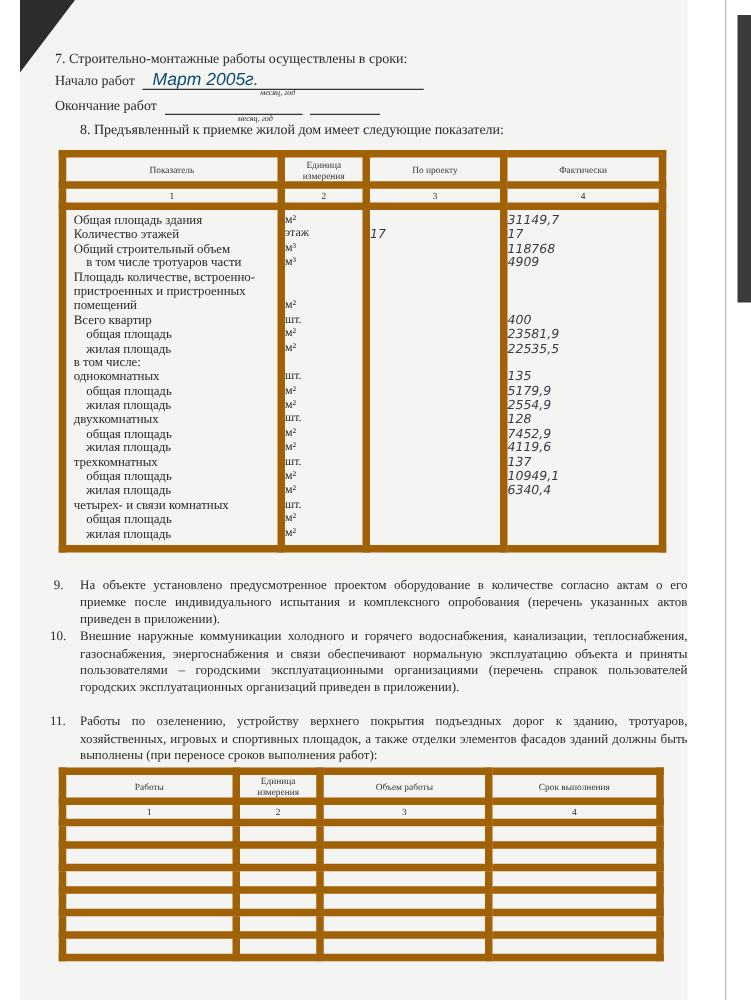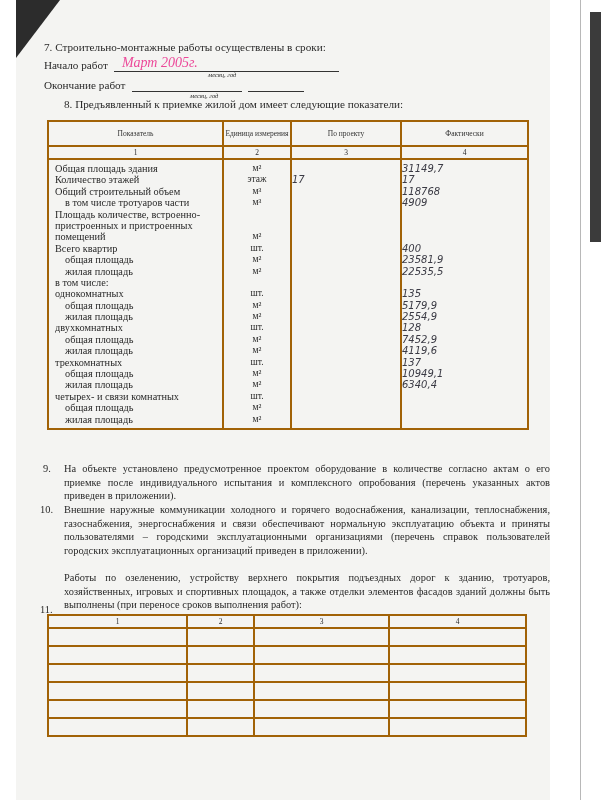--- a/index.html
+++ b/index.html
@@ -6,32 +6,32 @@
   body { width:601px; height:800px; background:#ffffff; position:relative; overflow:hidden;
          font-family:"Liberation Serif","DejaVu Serif",serif; color:#2a2a2a; }
   .page { position:absolute; left:16px; top:0; width:534px; height:800px; background:#f4f4f2; }
   .corner { position:absolute; left:16px; top:0; width:0; height:0;
             border-top:58px solid #2c2c2c; border-right:44px solid transparent; }
   .right-edge { position:absolute; left:582px; top:12px; width:19px; height:788px; background:#ffffff; }
   .right-dark { position:absolute; left:590px; top:12px; width:11px; height:230px; background:#3b3b3b; }
   .fold { position:absolute; left:580px; top:0; width:1px; height:800px; background:#b8b8b8; }
 
   .t { position:absolute; font-size:11.2px; white-space:nowrap; }
-  .hand { font-family:Liberation Serif, serif; font-style:italic; color:#ec4899; }
+  .hand { font-family:Liberation Sans, sans-serif; font-style:italic; color:#0c4a6e; }
   .uline { position:absolute; height:1px; background:#333; }
   .small { font-size:6.5px; font-style:italic; position:absolute; }
 
   table.grid { position:absolute; border-collapse:collapse; table-layout:fixed; }
-  table.grid td { border:2px solid #a16207; padding:0; vertical-align:middle; }
+  table.grid td { border:6px solid #a16207; padding:0; vertical-align:middle; }
   .hdr { font-size:7.5px; text-align:center; line-height:9px; color:#333; }
   .num { font-size:7.5px; text-align:center; height:11px; }
   .c1 div, .c2 div, .c3 div, .c4 div { height:11.4px; line-height:11.4px; font-size:10.3px; }
   .c1 div { padding-left:6px; }
   .c1 .ind { padding-left:16px; }
-  .c2 div { text-align:center; font-size:9.5px; }
+  .c2 div { text-align:left; font-size:9.5px; }
   .c3 div, .c4 div { }
   .c4 div { font-family:"DejaVu Sans",sans-serif; font-style:italic; font-size:10px; color:#3a3a44; }
   .c3 div { font-family:"DejaVu Sans",sans-serif; font-style:italic; font-size:10px; color:#3a3a44; }
 
   .para { position:absolute; left:44px; width:506px; font-size:10.4px; line-height:13.6px; text-align:justify; }
   .para .n { position:absolute; left:-1px; top:0; }
   .para .body { margin-left:20px; }
 </style>
 </head>
 <body>
@@ -182,32 +182,38 @@
   <span class="n">9.</span>
   <div class="body">На объекте установлено предусмотренное проектом оборудование в количестве согласно актам о его приемке после индивидуального испытания и комплексного опробования (перечень указанных актов приведен в приложении).</div>
 </div>
 
 <div class="para" style="top:503px;">
   <span class="n" style="left:-4px;">10.</span>
   <div class="body">Внешние наружные коммуникации холодного и горячего водоснабжения, канализации, теплоснабжения, газоснабжения, энергоснабжения и связи обеспечивают нормальную эксплуатацию объекта и приняты пользователями – городскими эксплуатационными организациями (перечень справок пользователей  городских эксплуатационных организаций приведен в приложении).</div>
 </div>
 
 <div class="para" style="top:571px;">
-  <span class="n" style="left:-4px;margin-top:32px;">11.</span>
+  <span class="n" style="left:-4px;">11.</span>
   <div class="body">Работы по озеленению, устройству верхнего покрытия подъездных дорог к зданию, тротуаров, хозяйственных, игровых и спортивных площадок, а также отделки элементов фасадов зданий должны быть выполнены (при переносе сроков выполнения работ):</div>
 </div>
 
 <table class="grid" style="left:47px;top:614px;width:478px;">
   <colgroup>
       <col style="width:139px">
       <col style="width:67px">
       <col style="width:135px">
       <col style="width:137px">
     </colgroup>
   <tbody>
+      <tr style="height:24px;">
+    <td class="hdr">Работы</td>
+    <td class="hdr">Единица измерения</td>
+    <td class="hdr">Объем работы</td>
+    <td class="hdr">Срок выполнения</td>
+  </tr>
   <tr>
     <td class="num">1</td>
     <td class="num">2</td>
     <td class="num">3</td>
     <td class="num">4</td>
   </tr>
   </tbody>
     <tbody id="works-body">
       <tr style="height: 18px;">
         <td></td>

